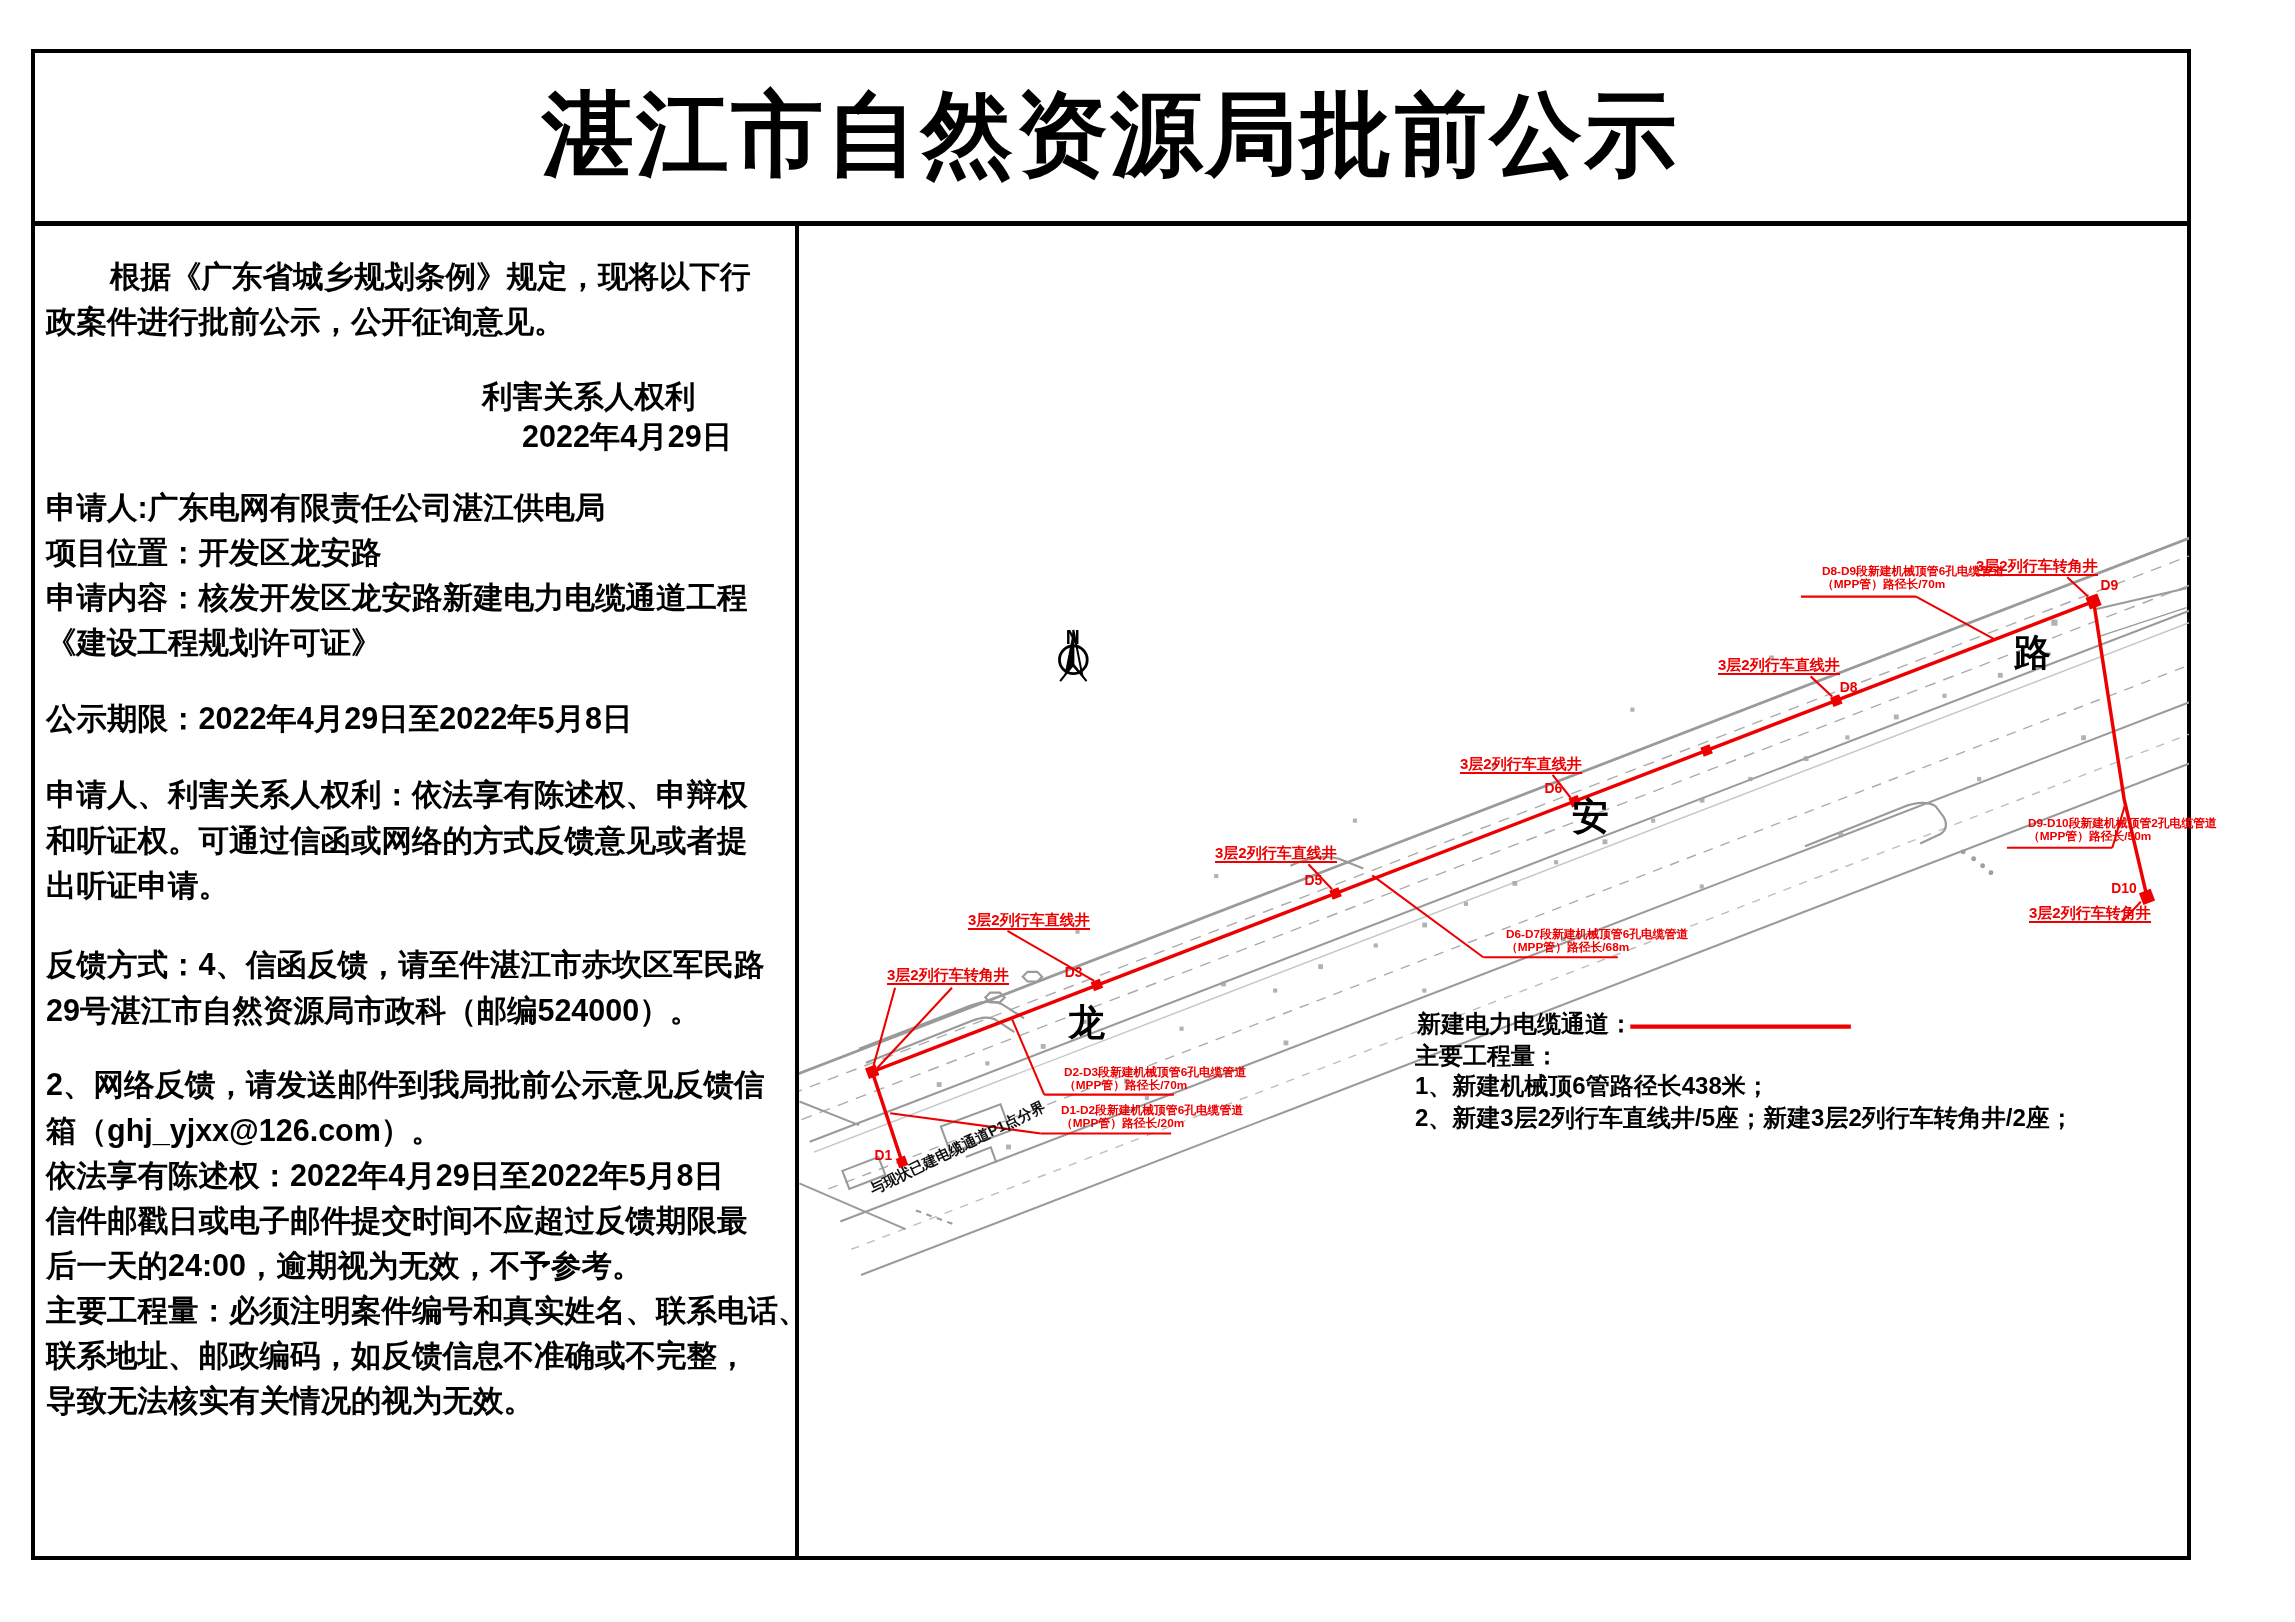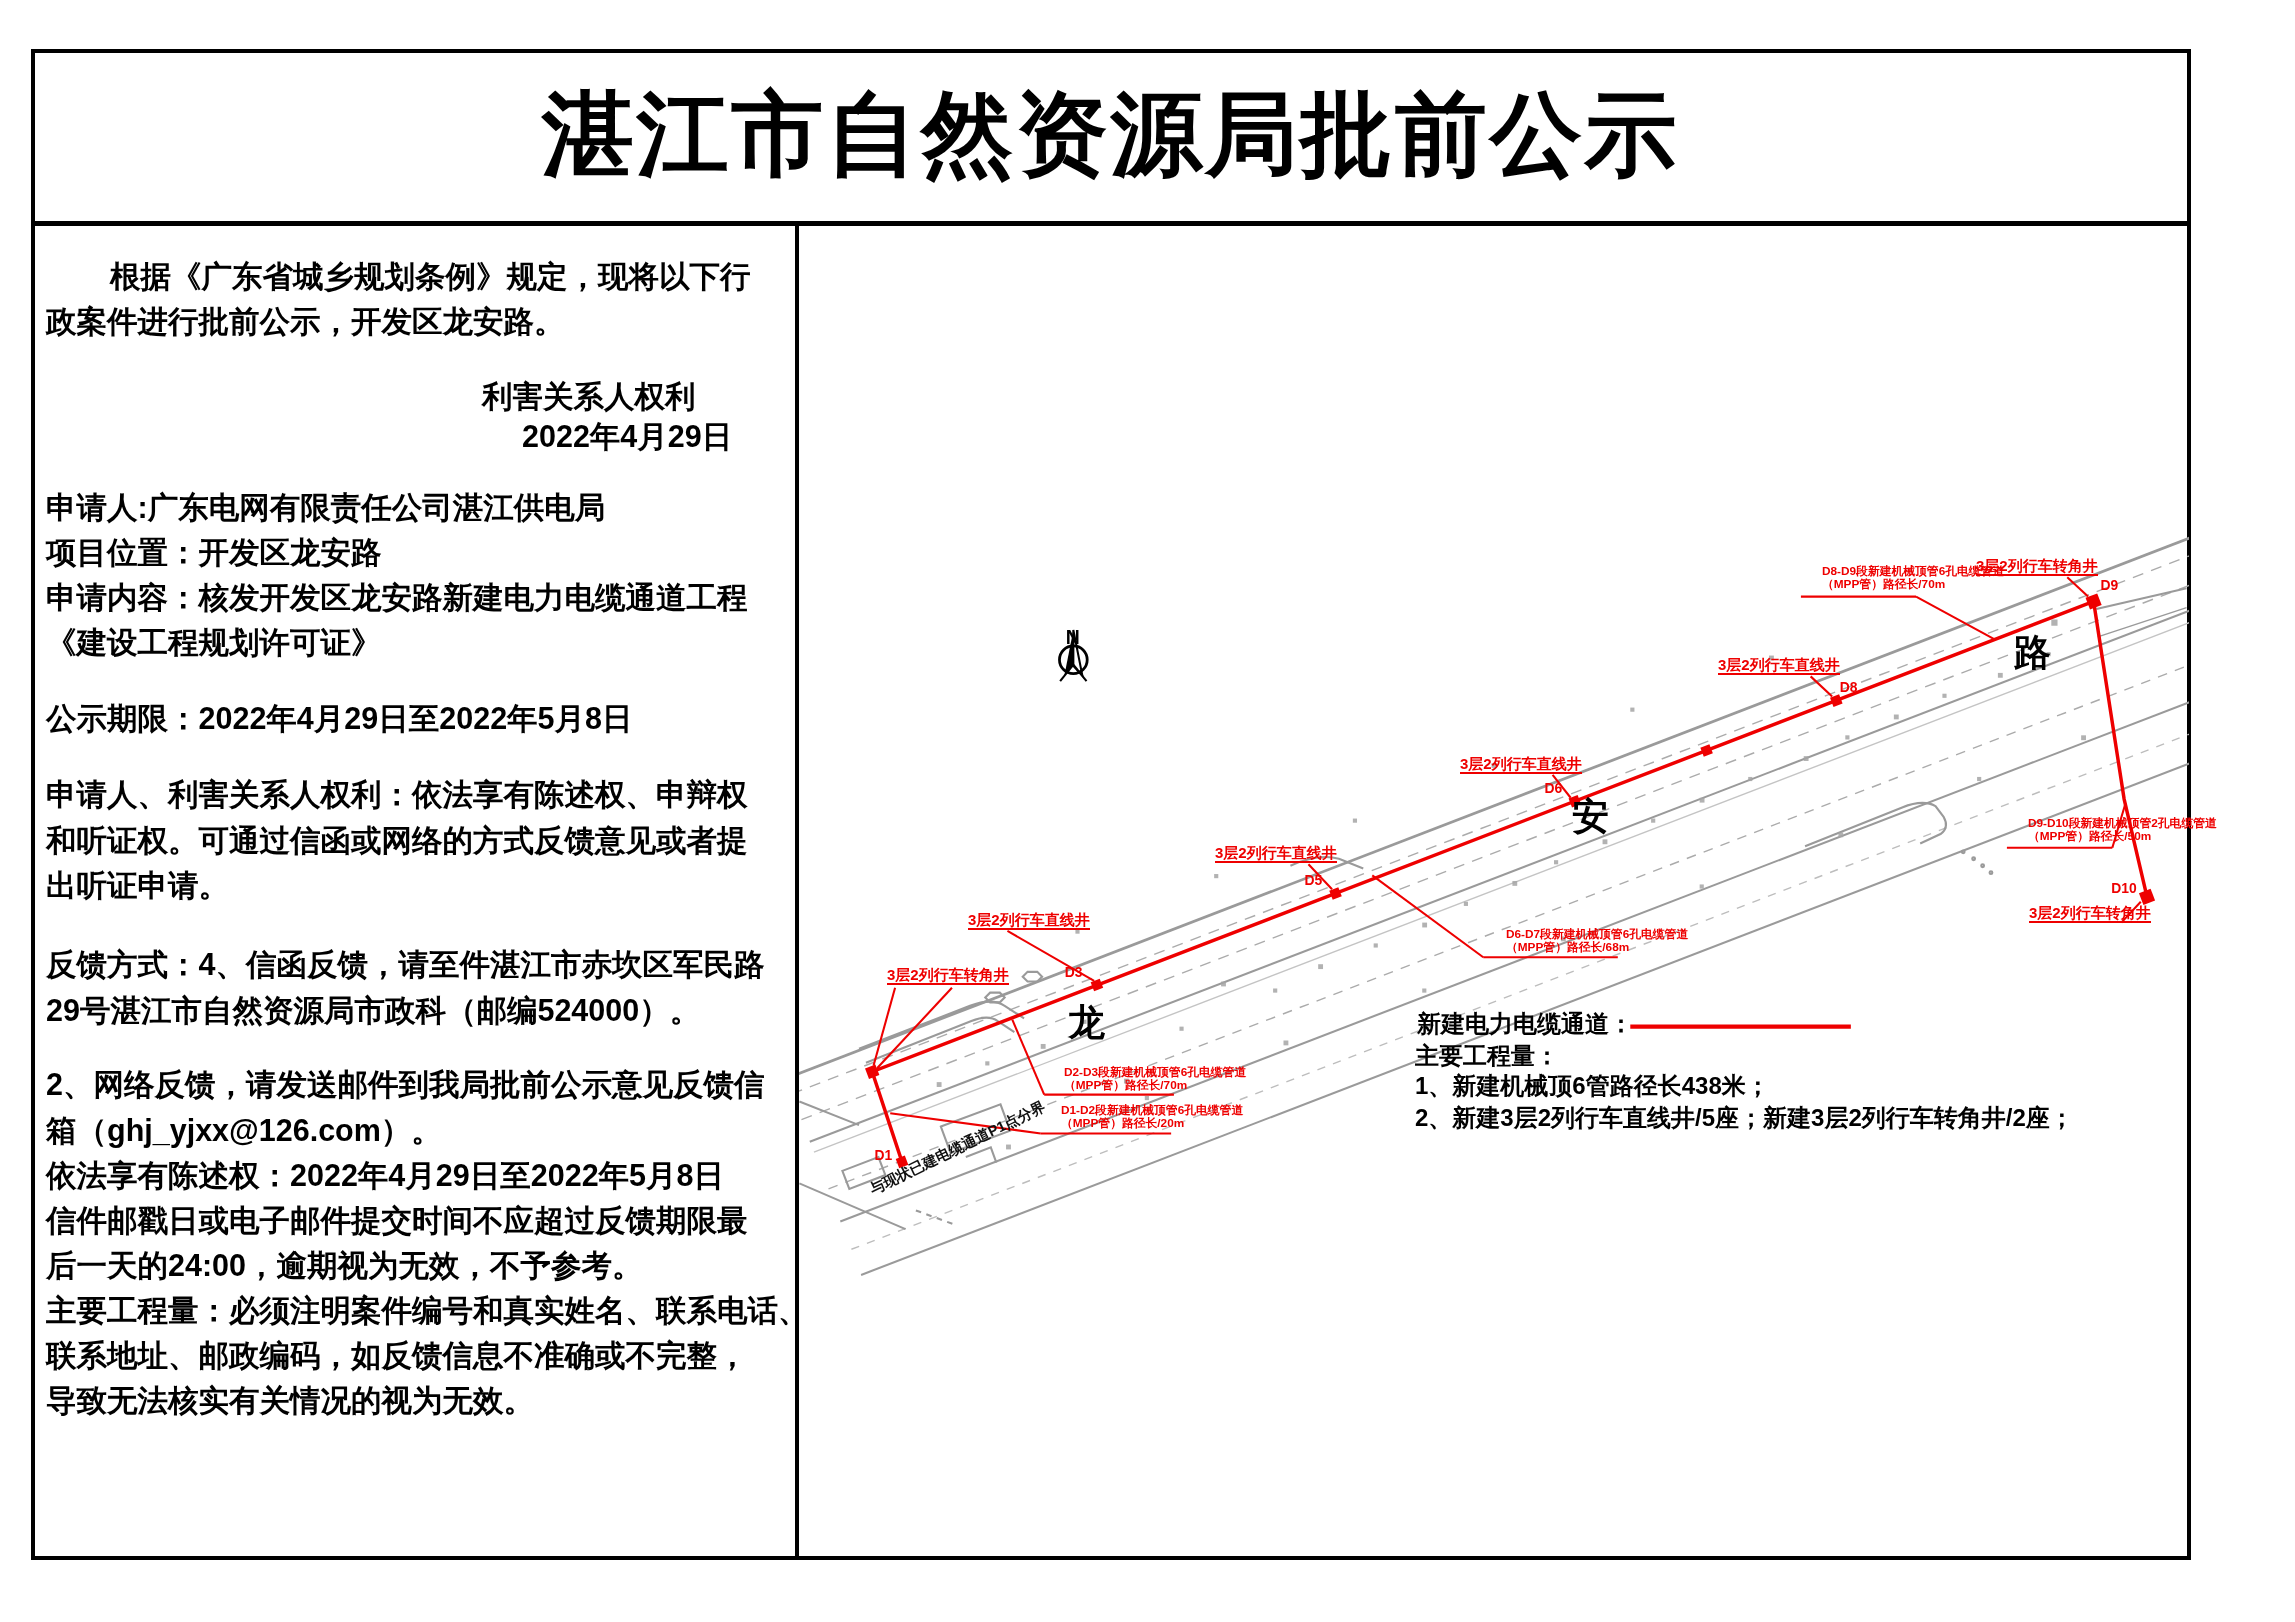--- a/index.html
+++ b/index.html
@@ -28,21 +28,21 @@
 <body>
 
 <div class="abs" id="sheet-frame"></div>
 <div class="abs" id="title-band">
   <div id="page-title">湛江市自然资源局批前公示</div>
 </div>
 <div class="abs" id="panel-divider"></div>
 
 <div>
   <div class="nline indent" style="top:255px">根据《广东省城乡规划条例》规定，现将以下行</div>
-  <div class="nline" style="top:300px">政案件进行批前公示，开发区龙安路。</div>
+  <div class="nline" style="top:300px">政案件进行批前公示，公开征询意见。</div>
   <div class="nline" style="top:375px;left:482px">利害关系人权利</div>
   <div class="nline" style="top:415px;left:522px">2022年4月29日</div>
   <div class="nline" style="top:486px">申请人:广东电网有限责任公司湛江供电局</div>
   <div class="nline" style="top:531px">项目位置：开发区龙安路</div>
   <div class="nline" style="top:576px">申请内容：核发开发区龙安路新建电力电缆通道工程</div>
   <div class="nline" style="top:621px">《建设工程规划许可证》</div>
   <div class="nline" style="top:697px">公示期限：2022年4月29日至2022年5月8日</div>
   <div class="nline" style="top:773px">申请人、利害关系人权利：依法享有陈述权、申辩权</div>
   <div class="nline" style="top:819px">和听证权。可通过信函或网络的方式反馈意见或者提</div>
   <div class="nline" style="top:864px">出听证申请。</div>

